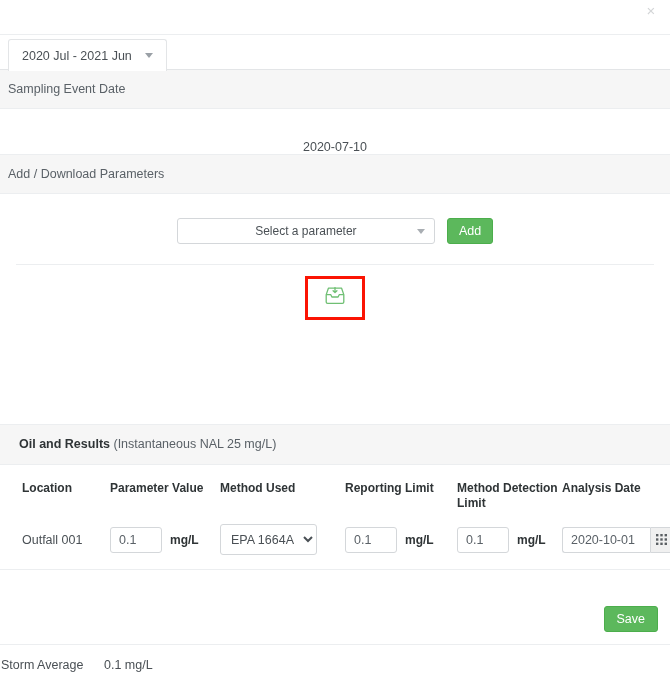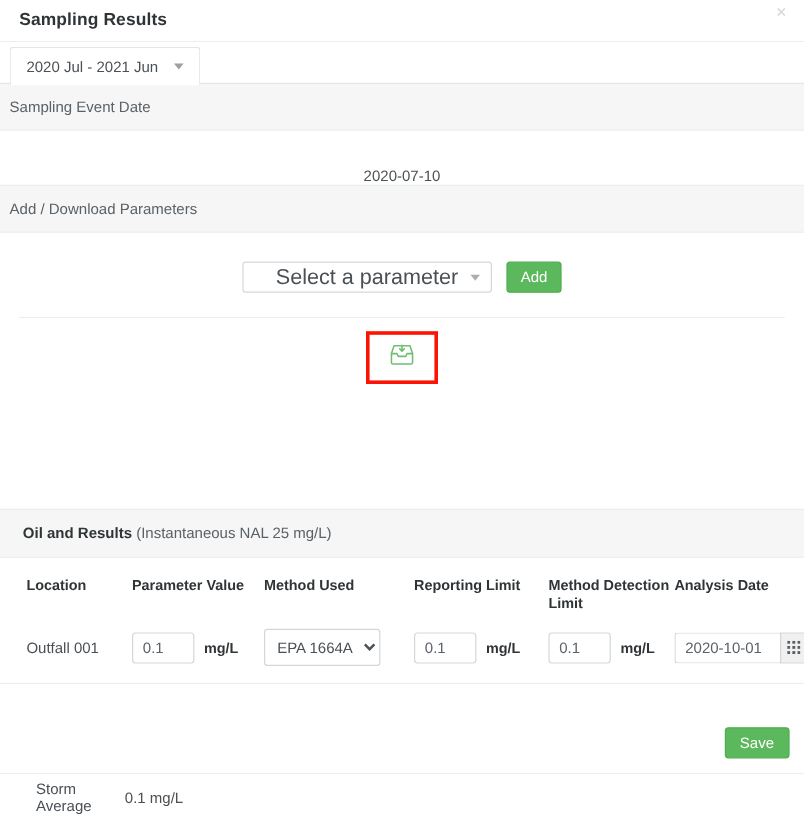--- a/index.html
+++ b/index.html
@@ -121,26 +121,26 @@
 
   
   .addparam-zone { padding: 24px 0 0 0; }
   .addparam-row {
     display: flex;
     justify-content: center;
     align-items: center;
     gap: 12px;
   }
   .select-param {
-    width: 208px;
+    width: 258px;
     height: 26px;
     border: 1px solid #d4d7da;
     border-radius: 3px;
     background: #ffffff;
-    font-size: 18px;
+    font-size: 12px;
     color: #4a5055;
     display: flex;
     align-items: center;
     justify-content: center;
     position: relative;
     cursor: pointer;
     padding: 0 18px;
   }
   .select-param .caret {
     position: absolute;
@@ -303,27 +303,26 @@
   
   .storm-row {
     border-top: 1px solid #eceef0;
     border-bottom: 1px solid #eceef0;
     height: 41px;
     display: flex;
     align-items: center;
     font-size: 12.5px;
     color: #4a5055;
   }
-  .storm-label { padding-left: 30px; width: 104px; }
+  .storm-label { padding-left: 1px; width: 104px; }
 </style>
 </head>
 <body>
 
 <div class="modal-header">
-  <div class="modal-title">Sampling Results</div>
   <button class="close-btn">×</button>
 </div>
 <div class="header-rule"></div>
 
 <div class="tabs">
   <div class="tab active">
     <span>2020 Jul - 2021 Jun</span>
     <span class="caret"></span>
   </div>
 </div>

